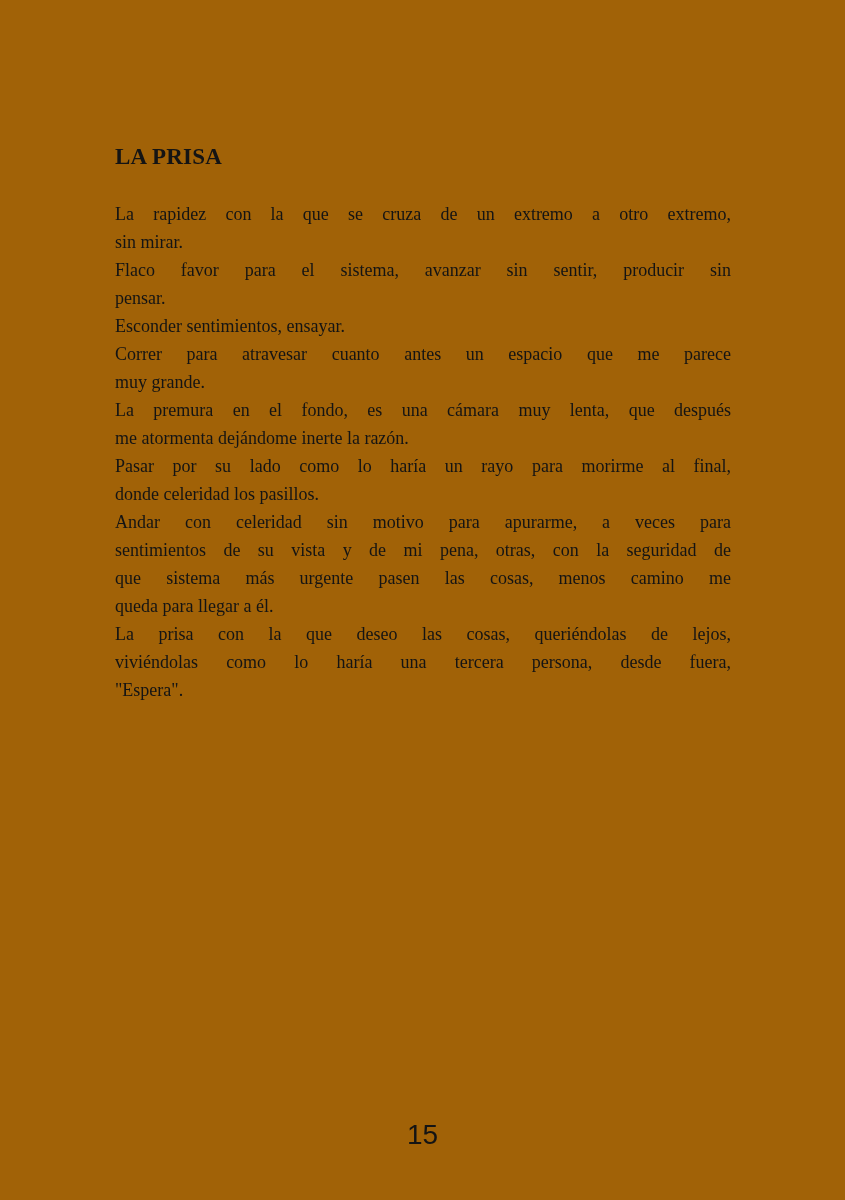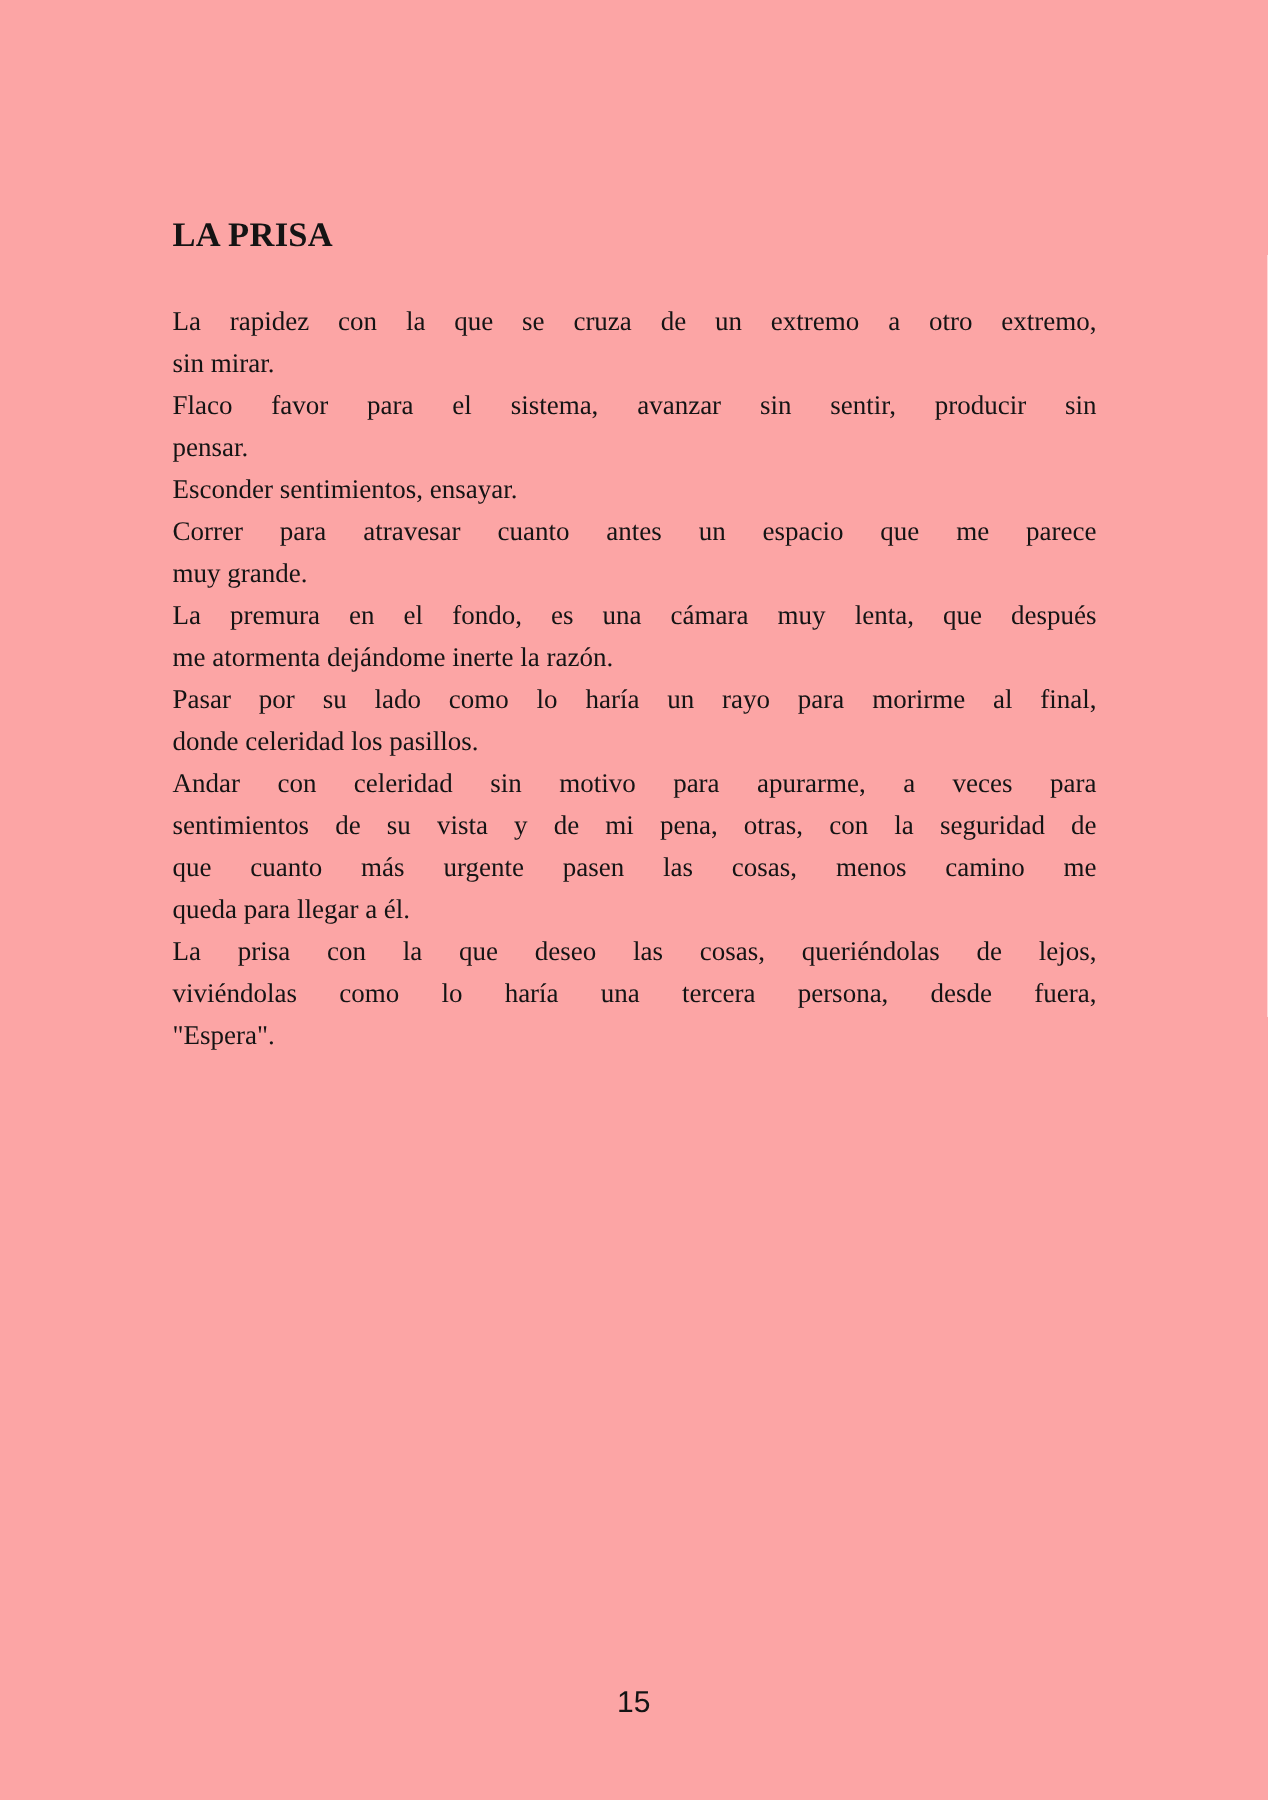--- a/index.html
+++ b/index.html
@@ -2,21 +2,21 @@
 <html><head>
 <meta charset="utf-8">
 <style>
   * { margin: 0; padding: 0; box-sizing: border-box; }
   html, body { background: #ffffff; }
 
   .page {
     position: relative;
     width: 845px;
     height: 1200px;
-    background: #fca5a5;
+    background: #a16207;
     overflow: hidden;
     font-family: "Liberation Serif", serif;
     color: #141414;
   }
 
   .content {
     position: absolute;
     left: 115px;
     top: 143px;
     width: 616px;
@@ -48,21 +48,21 @@
     text-align-last: left;
   }
 
   .page-number {
     position: absolute;
     left: 0;
     top: 1123px;
     width: 100%;
     text-align: center;
     font-family: "Liberation Sans", sans-serif;
-    font-size: 20px;
+    font-size: 28px;
     line-height: 24px;
     color: #141414;
   }
 </style>
 </head>
 <body>
 
 <div class="page">
   <div class="content">
     <h1 class="title">LA PRISA</h1>
@@ -86,21 +86,21 @@
           <div class="line">La premura en el fondo, es una cámara muy lenta, que después</div>
           <div class="line last">me atormenta dejándome inerte la razón.</div>
         </div>
         <div class="paragraph">
           <div class="line">Pasar por su lado como lo haría un rayo para morirme al final,</div>
           <div class="line last">donde celeridad los pasillos.</div>
         </div>
         <div class="paragraph">
           <div class="line">Andar con celeridad sin motivo para apurarme, a veces para</div>
           <div class="line">sentimientos de su vista y de mi pena, otras, con la seguridad de</div>
-          <div class="line">que cuanto más urgente pasen las cosas, menos camino me</div>
+          <div class="line">que sistema más urgente pasen las cosas, menos camino me</div>
           <div class="line last">queda para llegar a él.</div>
         </div>
         <div class="paragraph">
           <div class="line">La prisa con la que deseo las cosas, queriéndolas de lejos,</div>
           <div class="line">viviéndolas como lo haría una tercera persona, desde fuera,</div>
           <div class="line last">"Espera".</div>
         </div>
       </div>
   </div>
   <div class="page-number">15</div>

